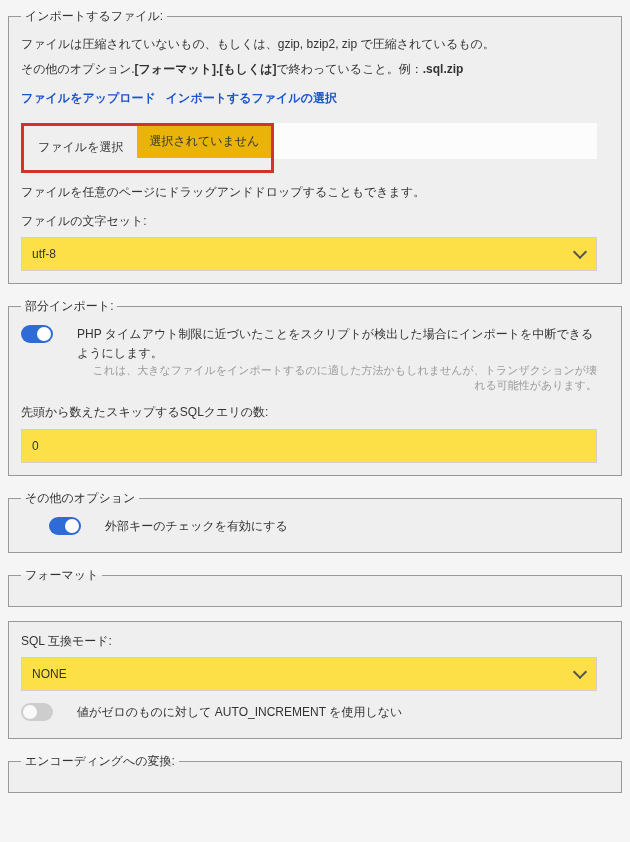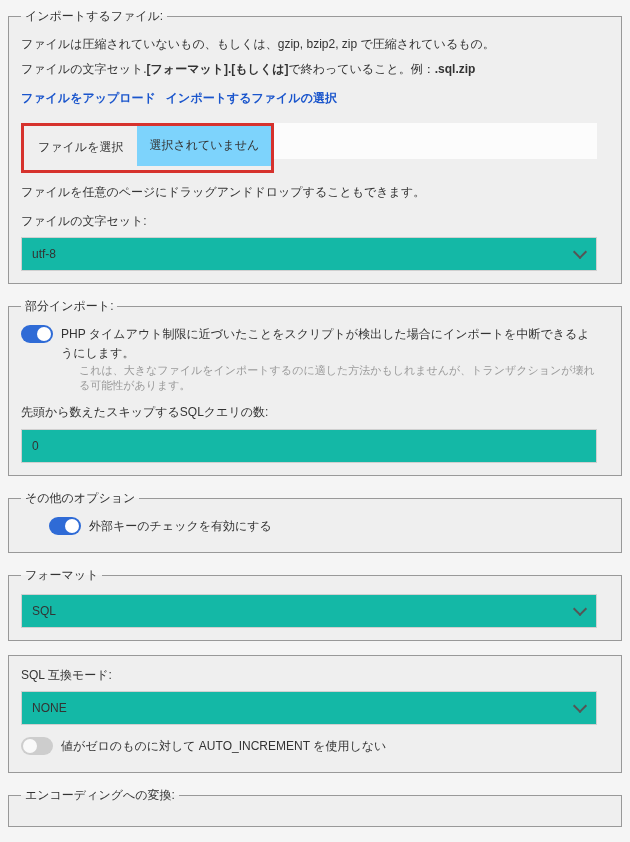--- a/index.html
+++ b/index.html
@@ -38,37 +38,37 @@
     font-size: 12px;
     color: #333;
     cursor: pointer;
     height: 44px;
   }
   .file-status {
     flex: 0 0 auto;
     padding: 0 12px;
     display: flex;
     align-items: center;
-    background: #7dd3fc;
+    background: #eab308;
     color: #333;
-    height: 40px;
+    height: 32px;
   }
   .file-rest {
     flex: 1;
     background: #fcfcfc;
     height: 36px;
   }
   .highlight-box { border: 3px solid #d6322d; padding: 0; display: inline-flex; }
   .highlight-wrap { display:flex; width:100%; margin:4px 0 10px 0; align-items:stretch; }
 
   .select, .text-input {
     width: 100%;
     height: 34px;
     padding: 6px 10px;
-    background: #14b8a6;
+    background: #fde047;
     border: 1px solid #d0d0d0;
     font-family: inherit;
     font-size: 12px;
     color: #333;
     appearance: none;
   }
   .select-wrap { position: relative; width: 100%; }
   .select-wrap::after {
     content: "";
     position: absolute;
@@ -89,33 +89,33 @@
   .toggle .track {
     position:absolute; inset:0;
     background:#2f6bd6;
     border-radius: 10px;
   }
   .toggle .knob {
     position:absolute; top:2px; left:16px;
     width:14px; height:14px;
     background:#fff; border-radius:50%;
   }
-  .toggle-row { display:flex; align-items:flex-start; gap:8px; margin-bottom:4px; }
+  .toggle-row { display:flex; align-items:flex-start; gap:24px; margin-bottom:4px; }
   .toggle-row .label-stack { flex:1; }
   .label-line { line-height:1.6; }
   .field-label { margin-bottom:6px; }
 </style>
 </head>
 <body>
 
 <fieldset>
   <legend>インポートするファイル:</legend>
   <p>ファイルは圧縮されていないもの、もしくは、gzip, bzip2, zip で圧縮されているもの。</p>
   <p>
-    <span>ファイルの文字セット.</span><span class="bold">[フォーマット].[もしくは]</span><span>で終わっていること。例：</span><span class="bold">.sql.zip</span>
+    <span>その他のオプション.</span><span class="bold">[フォーマット].[もしくは]</span><span>で終わっていること。例：</span><span class="bold">.sql.zip</span>
   </p>
   <div class="gap"></div>
   <p>
     <a href="#" class="link">ファイルをアップロード</a>
     &nbsp;
     <a href="#" class="link">インポートするファイルの選択</a>
   </p>
   <div class="gap"></div>
   <div class="highlight-wrap">
     <span class="highlight-box">
@@ -137,21 +137,21 @@
 <fieldset>
   <legend>部分インポート:</legend>
   <div class="toggle-row">
     <label class="toggle">
 
       <span class="track"></span>
         <span class="knob"></span>
     </label>
     <div class="label-stack">
       <div class="label-line">PHP タイムアウト制限に近づいたことをスクリプトが検出した場合にインポートを中断できるようにします。</div>
-      <div class="helper" style="margin-left:18px;">これは、大きなファイルをインポートするのに適した方法かもしれませんが、トランザクションが壊れる可能性があります。</div>
+      <div class="helper" style="margin-left:10px;text-align:right;">これは、大きなファイルをインポートするのに適した方法かもしれませんが、トランザクションが壊れる可能性があります。</div>
     </div>
   </div>
   <div style="height:6px"></div>
   <p class="field-label">先頭から数えたスキップするSQLクエリの数:</p>
   <input type="text" class="text-input" value="0" style="">
 </fieldset>
 
 <fieldset>
   <legend>その他のオプション</legend>
   <div class="toggle-row" style="margin-left:28px;">
@@ -159,25 +159,20 @@
 
       <span class="track"></span>
         <span class="knob"></span>
     </label>
     <div class="label-line">外部キーのチェックを有効にする</div>
   </div>
 </fieldset>
 
 <fieldset>
   <legend>フォーマット</legend>
-  <div class="select-wrap">
-    <select class="select">
-      <option>SQL</option>
-    </select>
-  </div>
 </fieldset>
 
 <fieldset>
   <p class="field-label">SQL 互換モード:</p>
   <div class="select-wrap" style="margin-bottom:12px;">
     <select class="select">
       <option>NONE</option>
     </select>
   </div>
   <div class="toggle-row">

